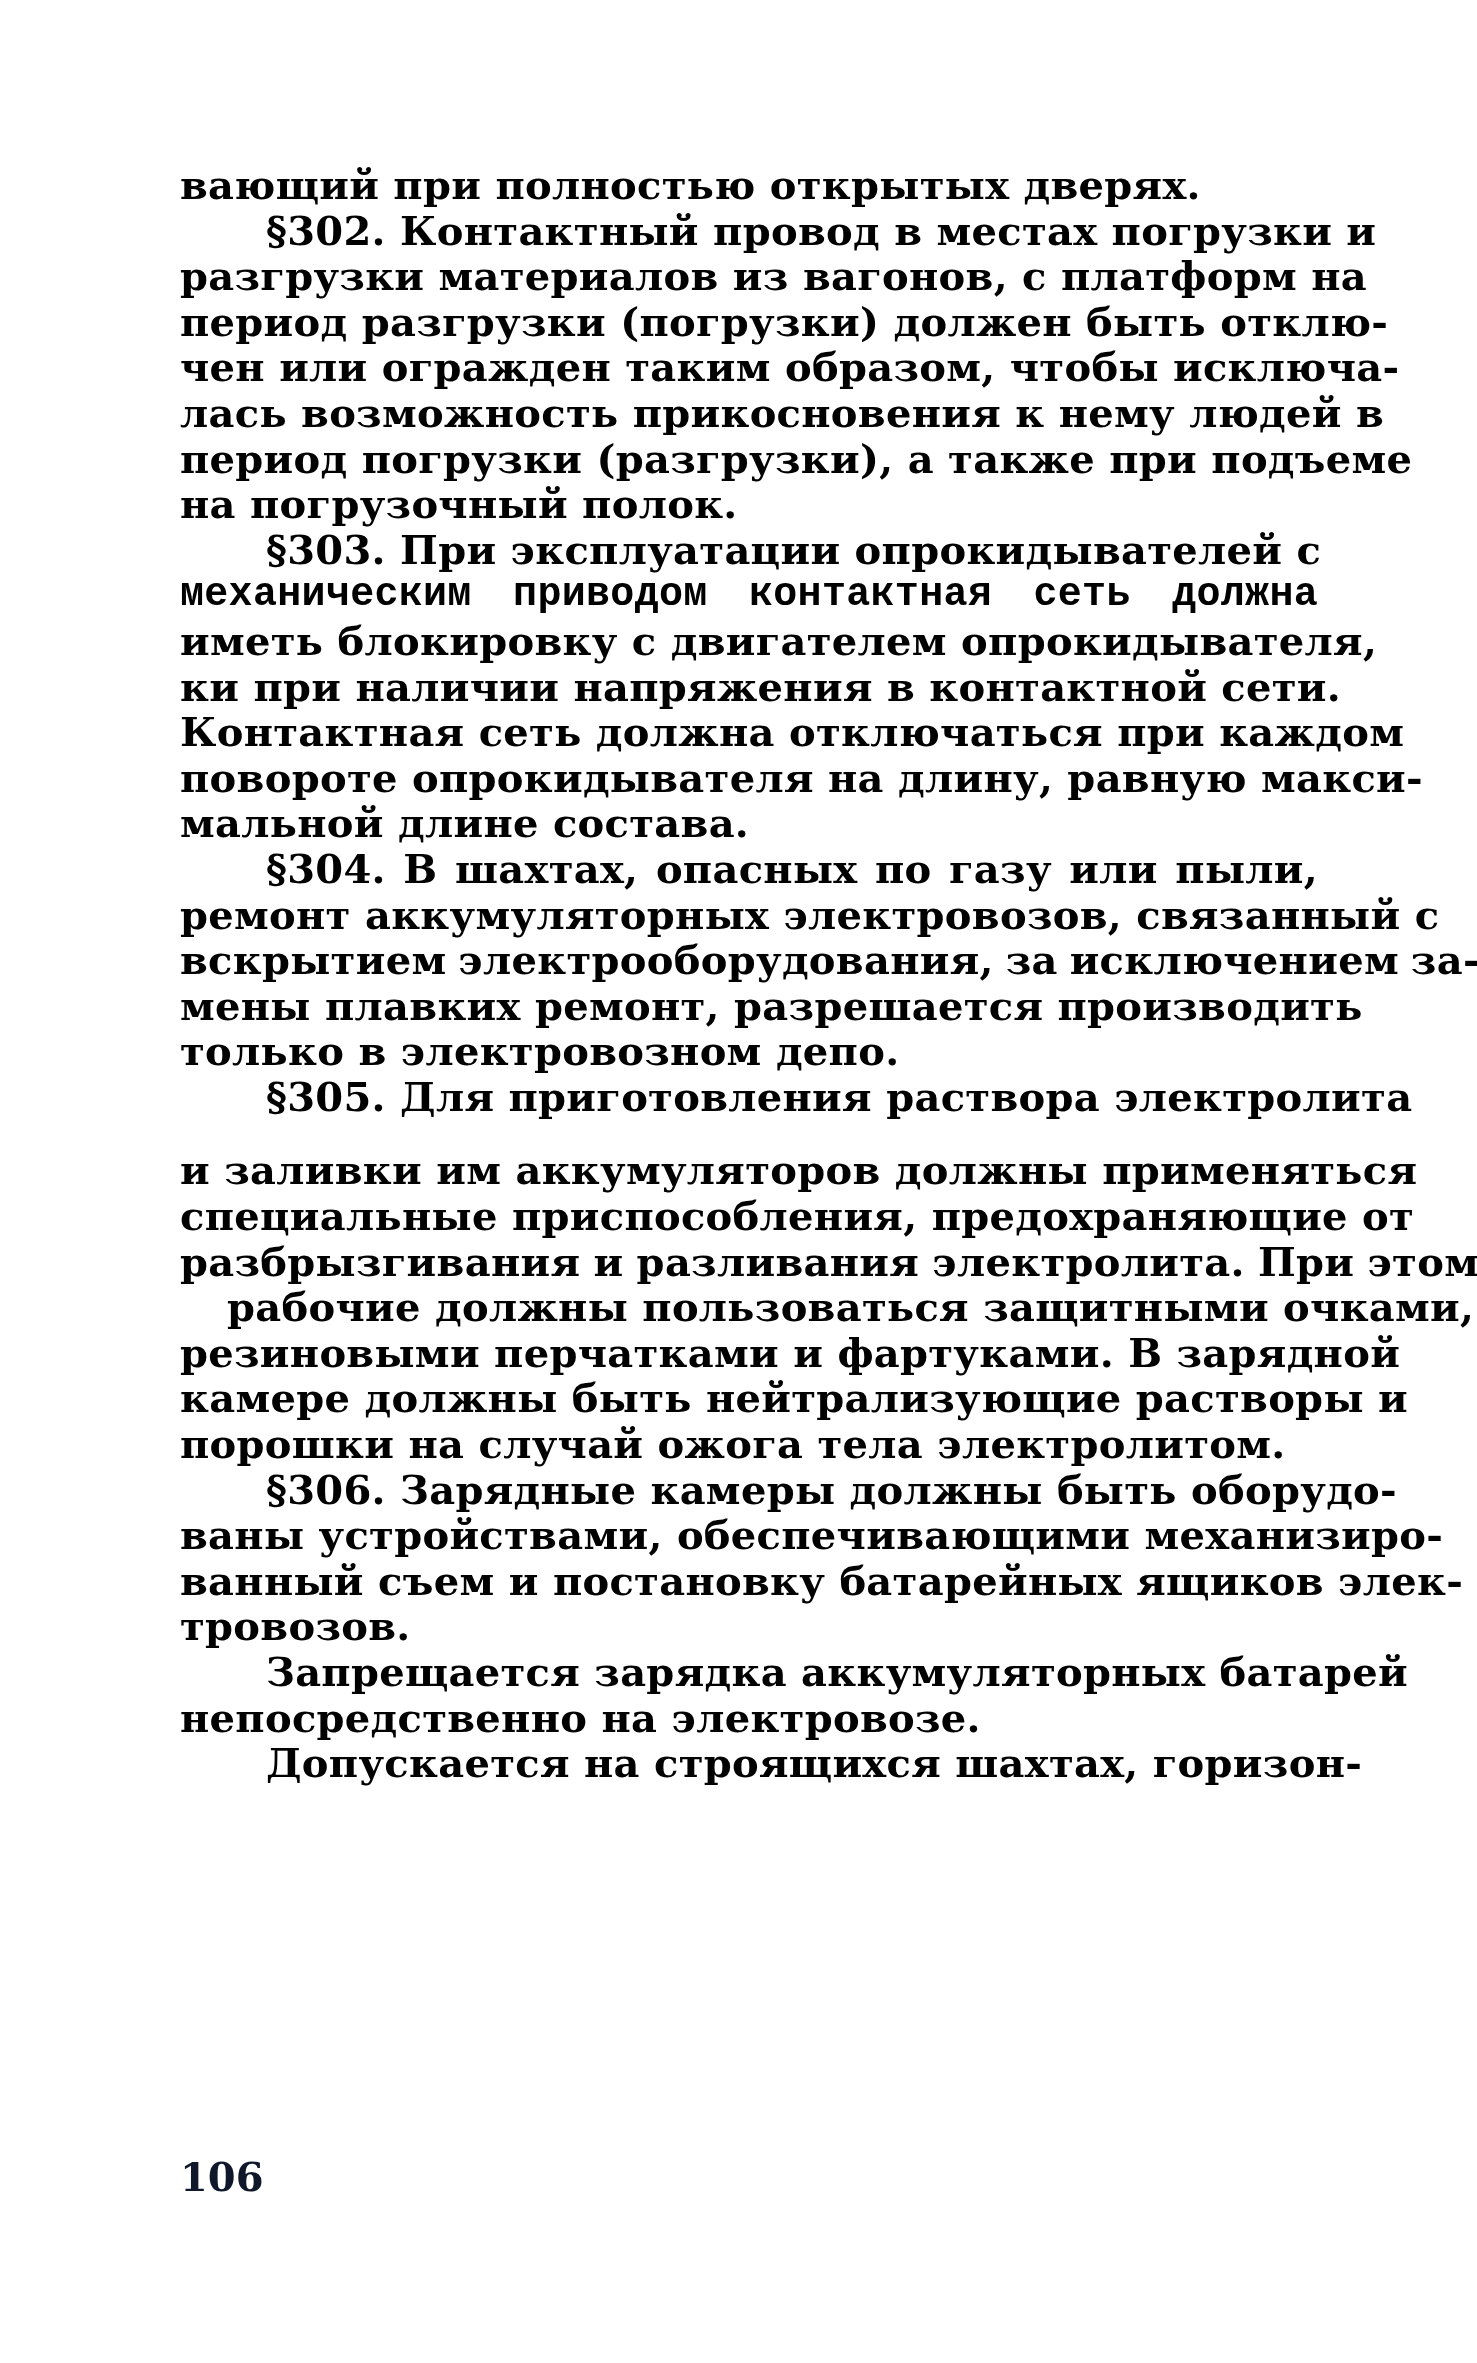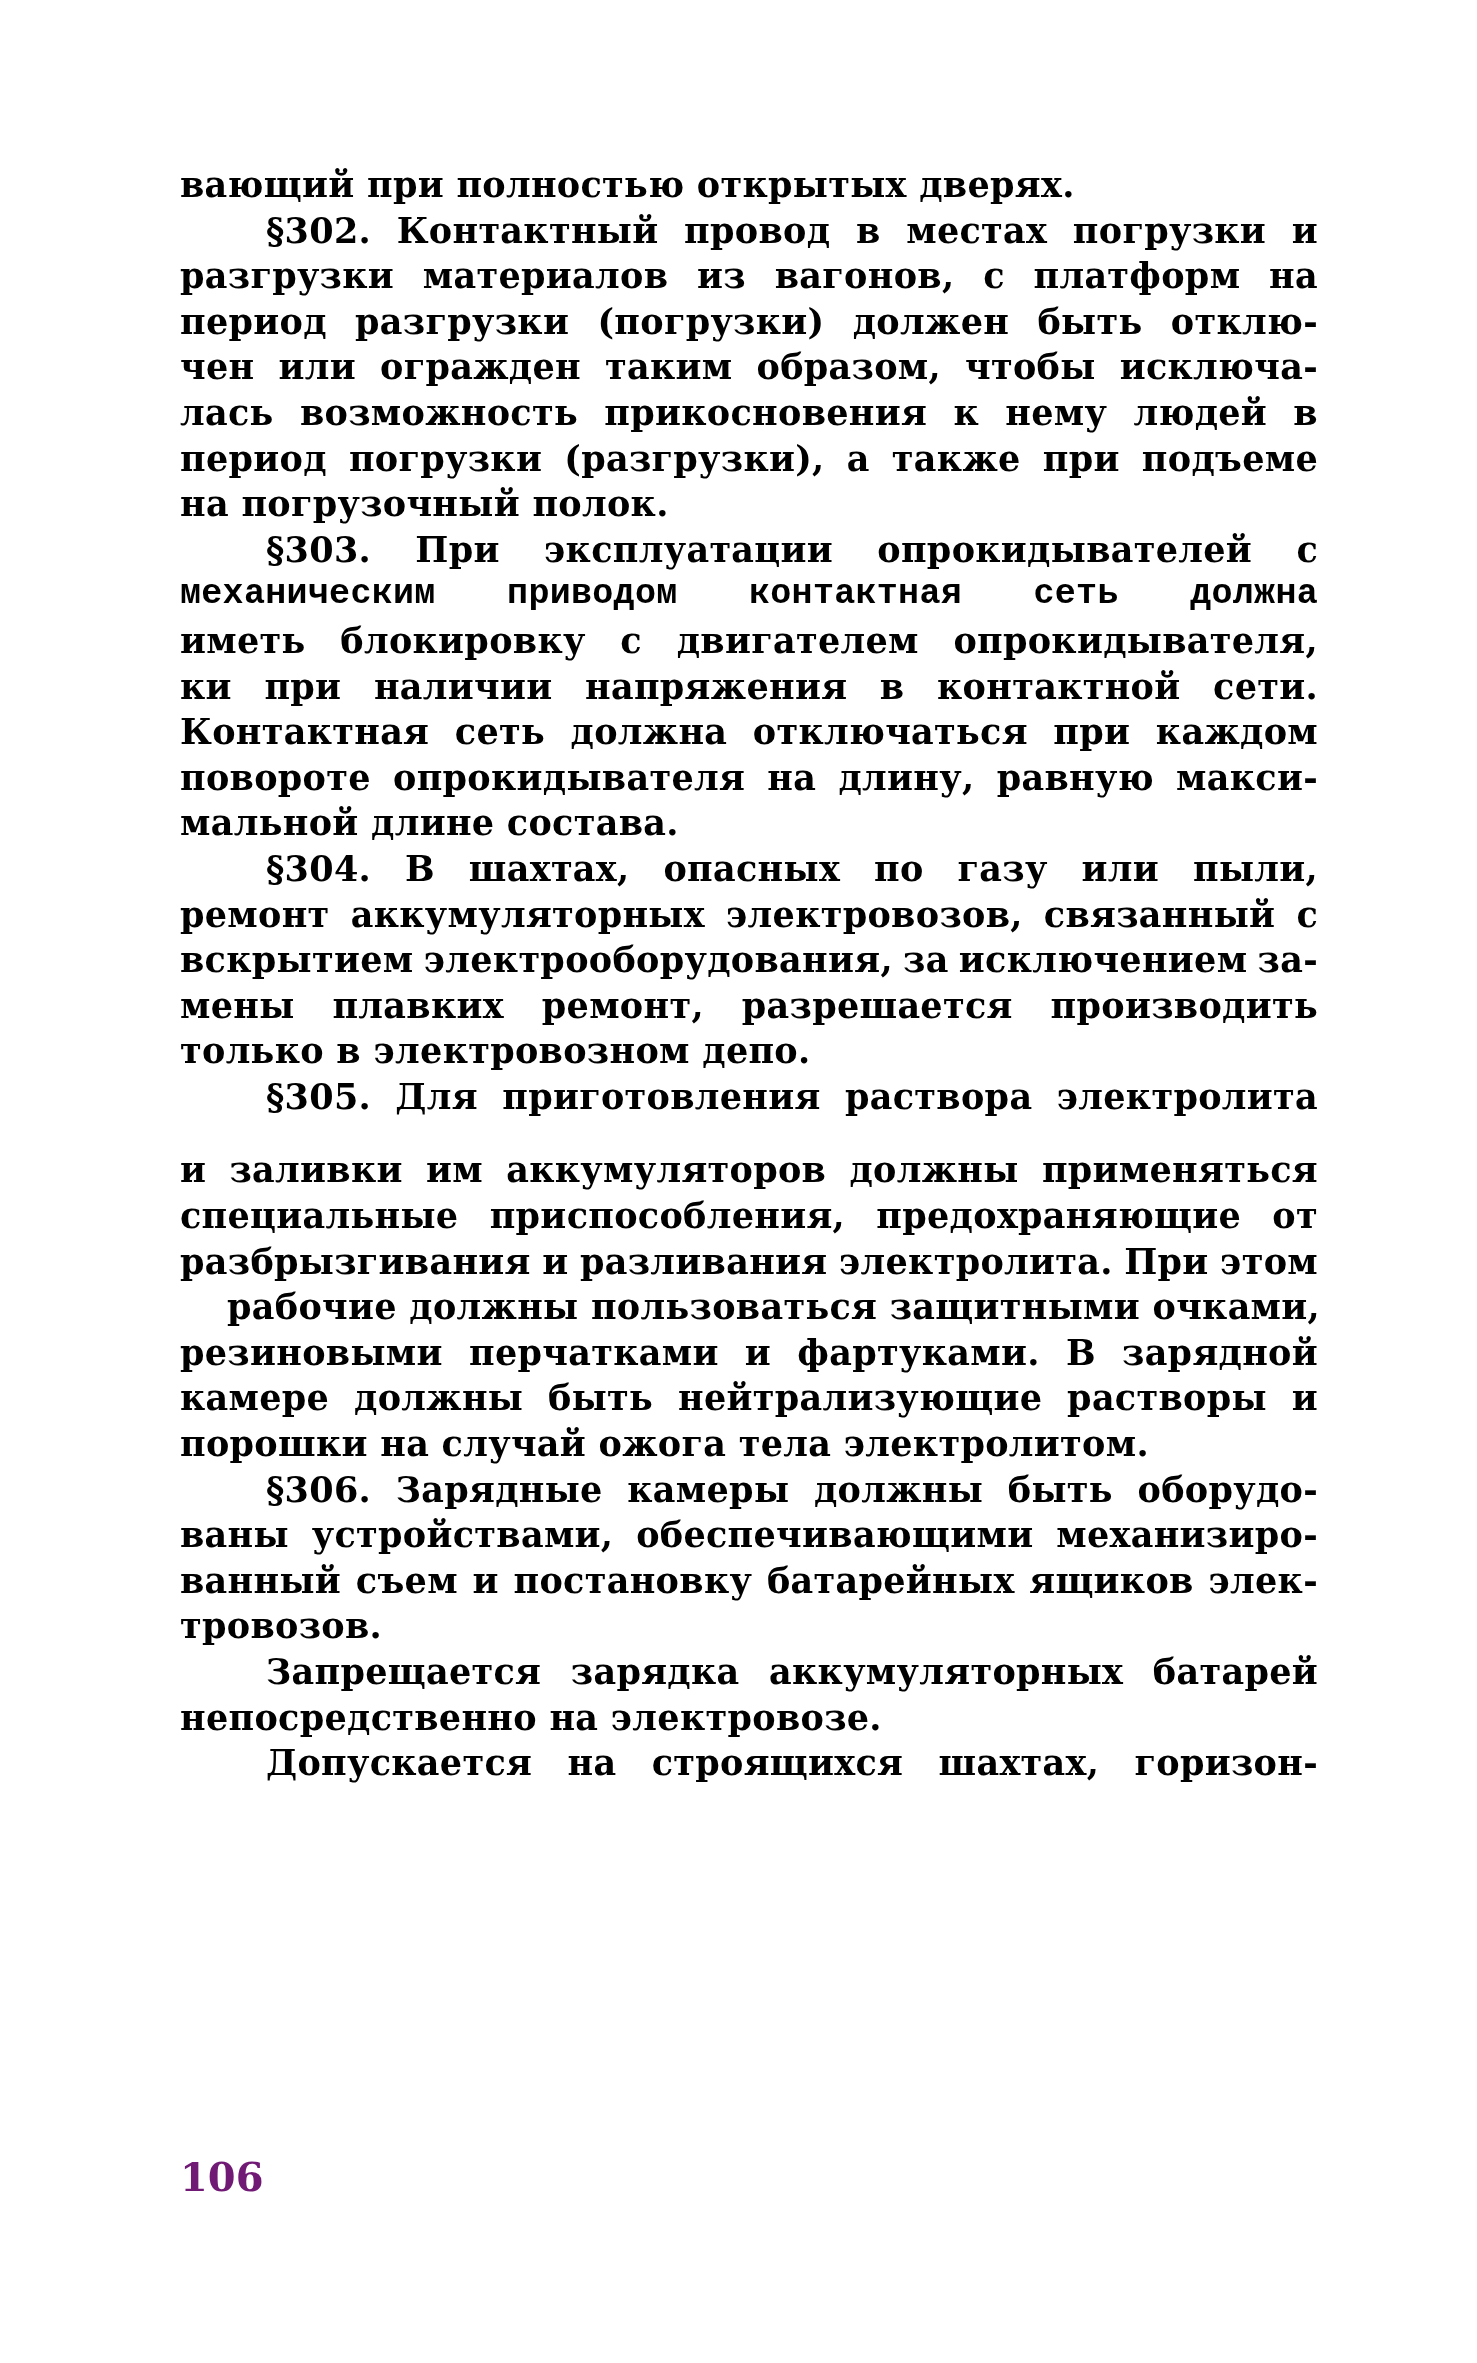--- a/index.html
+++ b/index.html
@@ -20,21 +20,21 @@
     height: 2363px;
     background: #ffffff;
   }
   .text-block {
     position: absolute;
     left: 180px;
     top: 162px;
     width: 1138px;
     font-family: "DejaVu Serif", "Liberation Serif", serif;
     font-weight: bold;
-    font-size: 35px;
+    font-size: 40px;
     line-height: 45.6px;
     color: #000000;
     letter-spacing: 0.3px;
   }
   .line {
     display: block;
     white-space: nowrap;
     text-align: justify;
     text-align-last: justify;
     height: 45.6px;
@@ -47,21 +47,21 @@
     text-align-last: left;
   }
   .page-number {
     position: absolute;
     left: 180px;
     top: 2152px;
     font-family: "DejaVu Serif", "Liberation Serif", serif;
     font-weight: bold;
     font-size: 40px;
     line-height: 50px;
-    color: #701a75;
+    color: #0f172a;
   }
 </style>
 </head>
 <body>
 
 <div class="page">
   <div class="text-block" id="text-block">
 
   <span class="line last">вающий при полностью открытых дверях.</span>
       <span class="line indent" style="word-spacing: 0px;">§302. Контактный провод в местах погрузки и</span>

